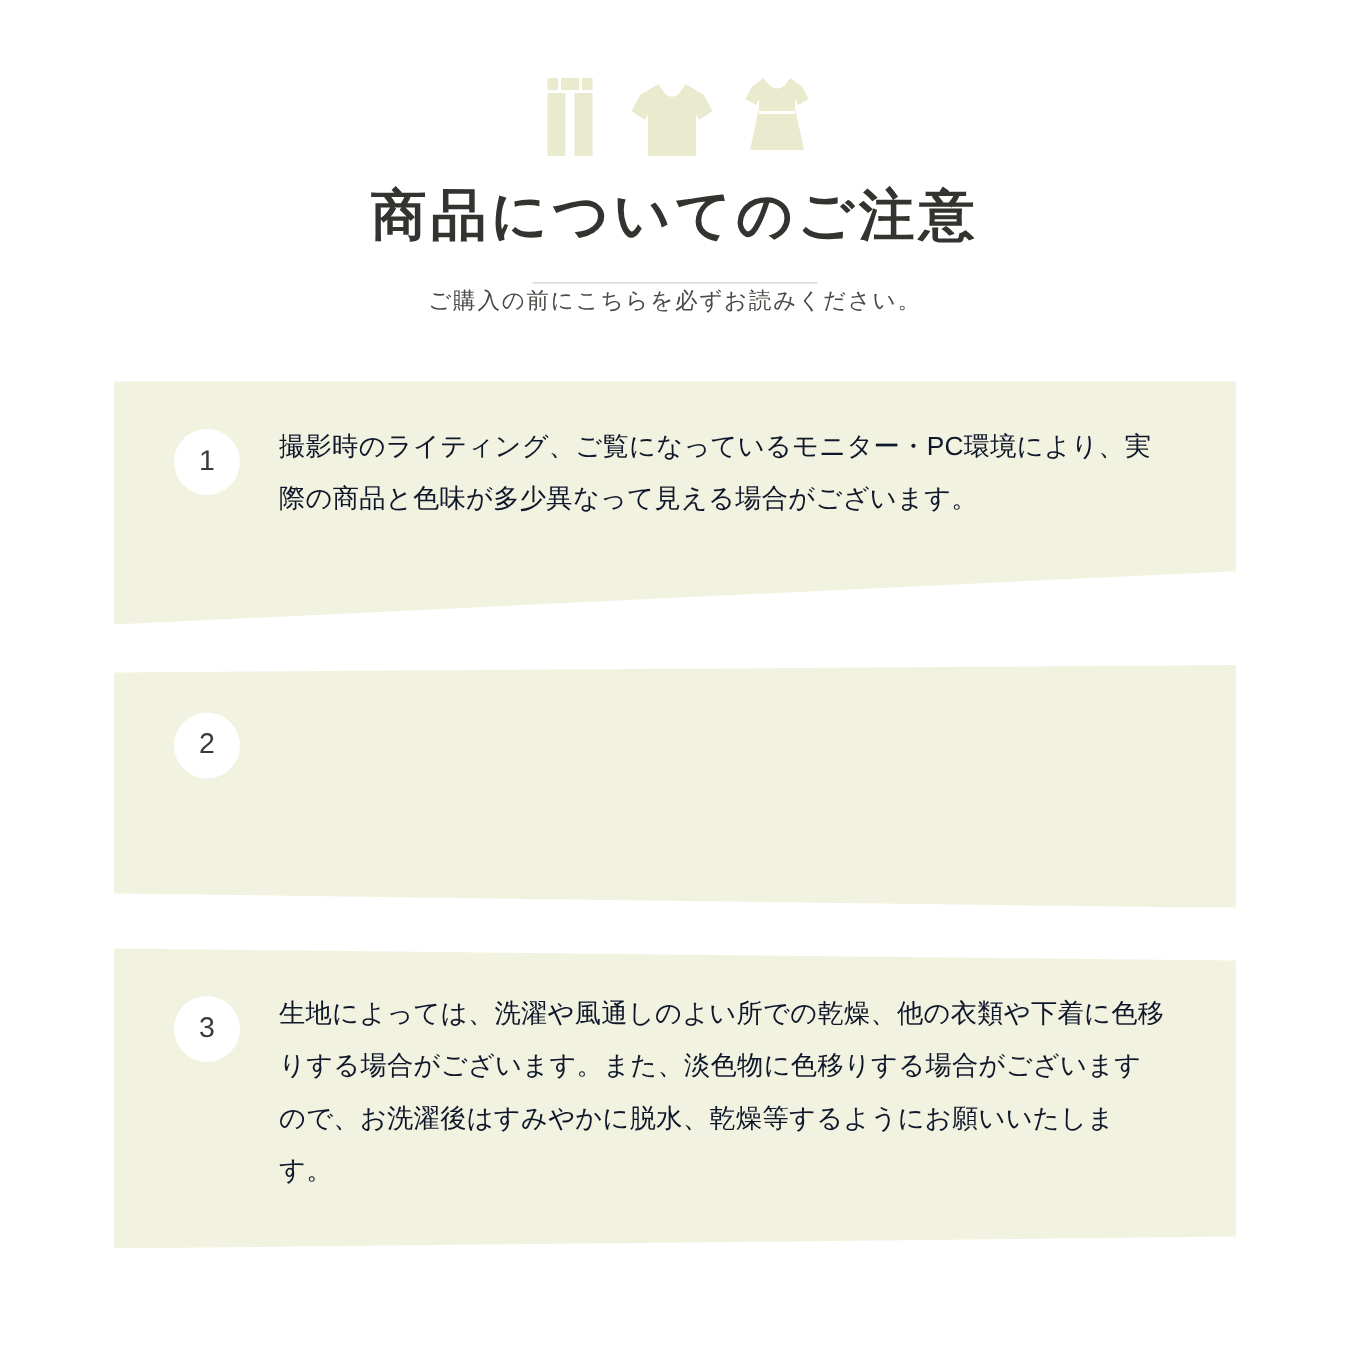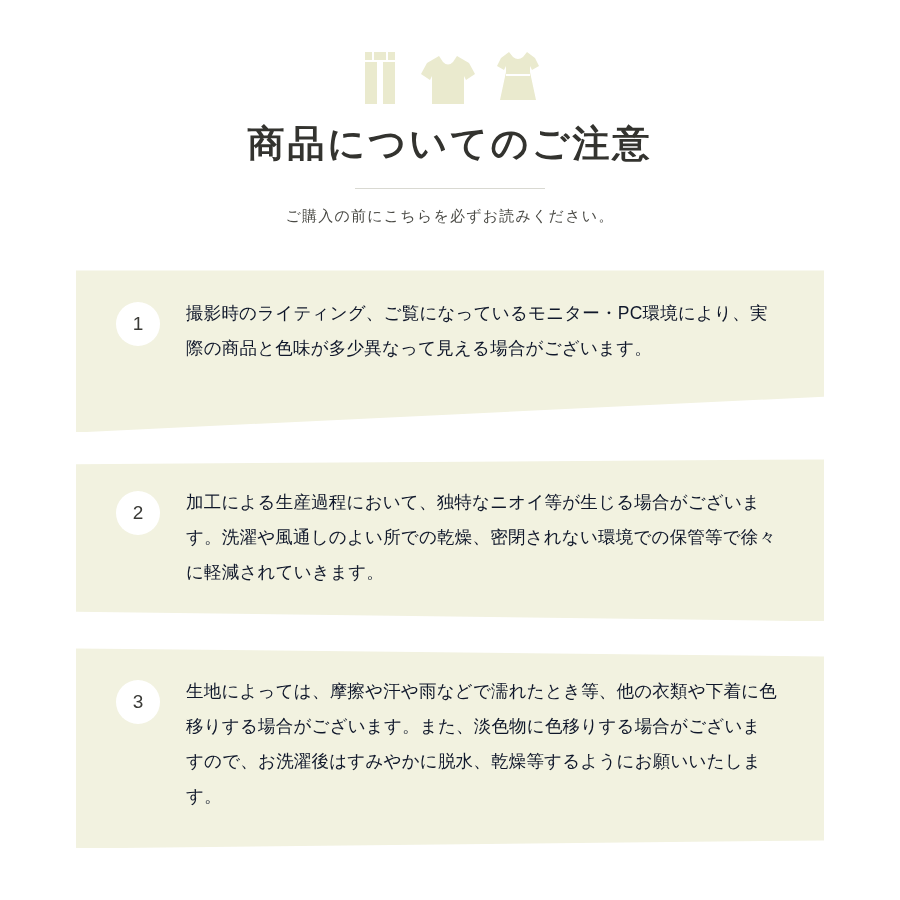--- a/index.html
+++ b/index.html
@@ -44,21 +44,21 @@
     color: #33332f;
     line-height: 1.2;
   }
   .divider {
     width: 190px;
     height: 1px;
     background: #d9d9d2;
     margin: 22px auto 0 auto;
   }
   .subtitle {
-    margin: 18px 0 0 0;
+    margin: 2px 0 0 0;
     font-size: 15px;
     letter-spacing: 1.2px;
     color: #4a4a45;
   }
 
   
   .notes {
     margin-top: 44px;
     display: flex;
     flex-direction: column;
@@ -155,23 +155,22 @@
 
   <div class="notes">
 
     <div class="note note-1">
       <div class="badge">1</div>
       <div class="note-body">撮影時のライティング、ご覧になっているモニター・PC環境により、実際の商品と色味が多少異なって見える場合がございます。</div>
     </div>
 
     <div class="note note-2">
       <div class="badge">2</div>
-      <div class="note-body">加工による生産過程において、独特なニオイ等が生じる場合がございます。洗濯や風通しのよい所での乾燥、密閉されない環境での保管等で徐々に軽減されていきます。</div>
     </div>
 
     <div class="note note-3">
       <div class="badge">3</div>
-      <div class="note-body">生地によっては、摩擦や汗や雨などで濡れたとき等、他の衣類や下着に色移りする場合がございます。また、淡色物に色移りする場合がございますので、お洗濯後はすみやかに脱水、乾燥等するようにお願いいたします。</div>
+      <div class="note-body">生地によっては、洗濯や風通しのよい所での乾燥、他の衣類や下着に色移りする場合がございます。また、淡色物に色移りする場合がございますので、お洗濯後はすみやかに脱水、乾燥等するようにお願いいたします。</div>
     </div>
 
   </div>
 
 </div>
 
 </body></html>

